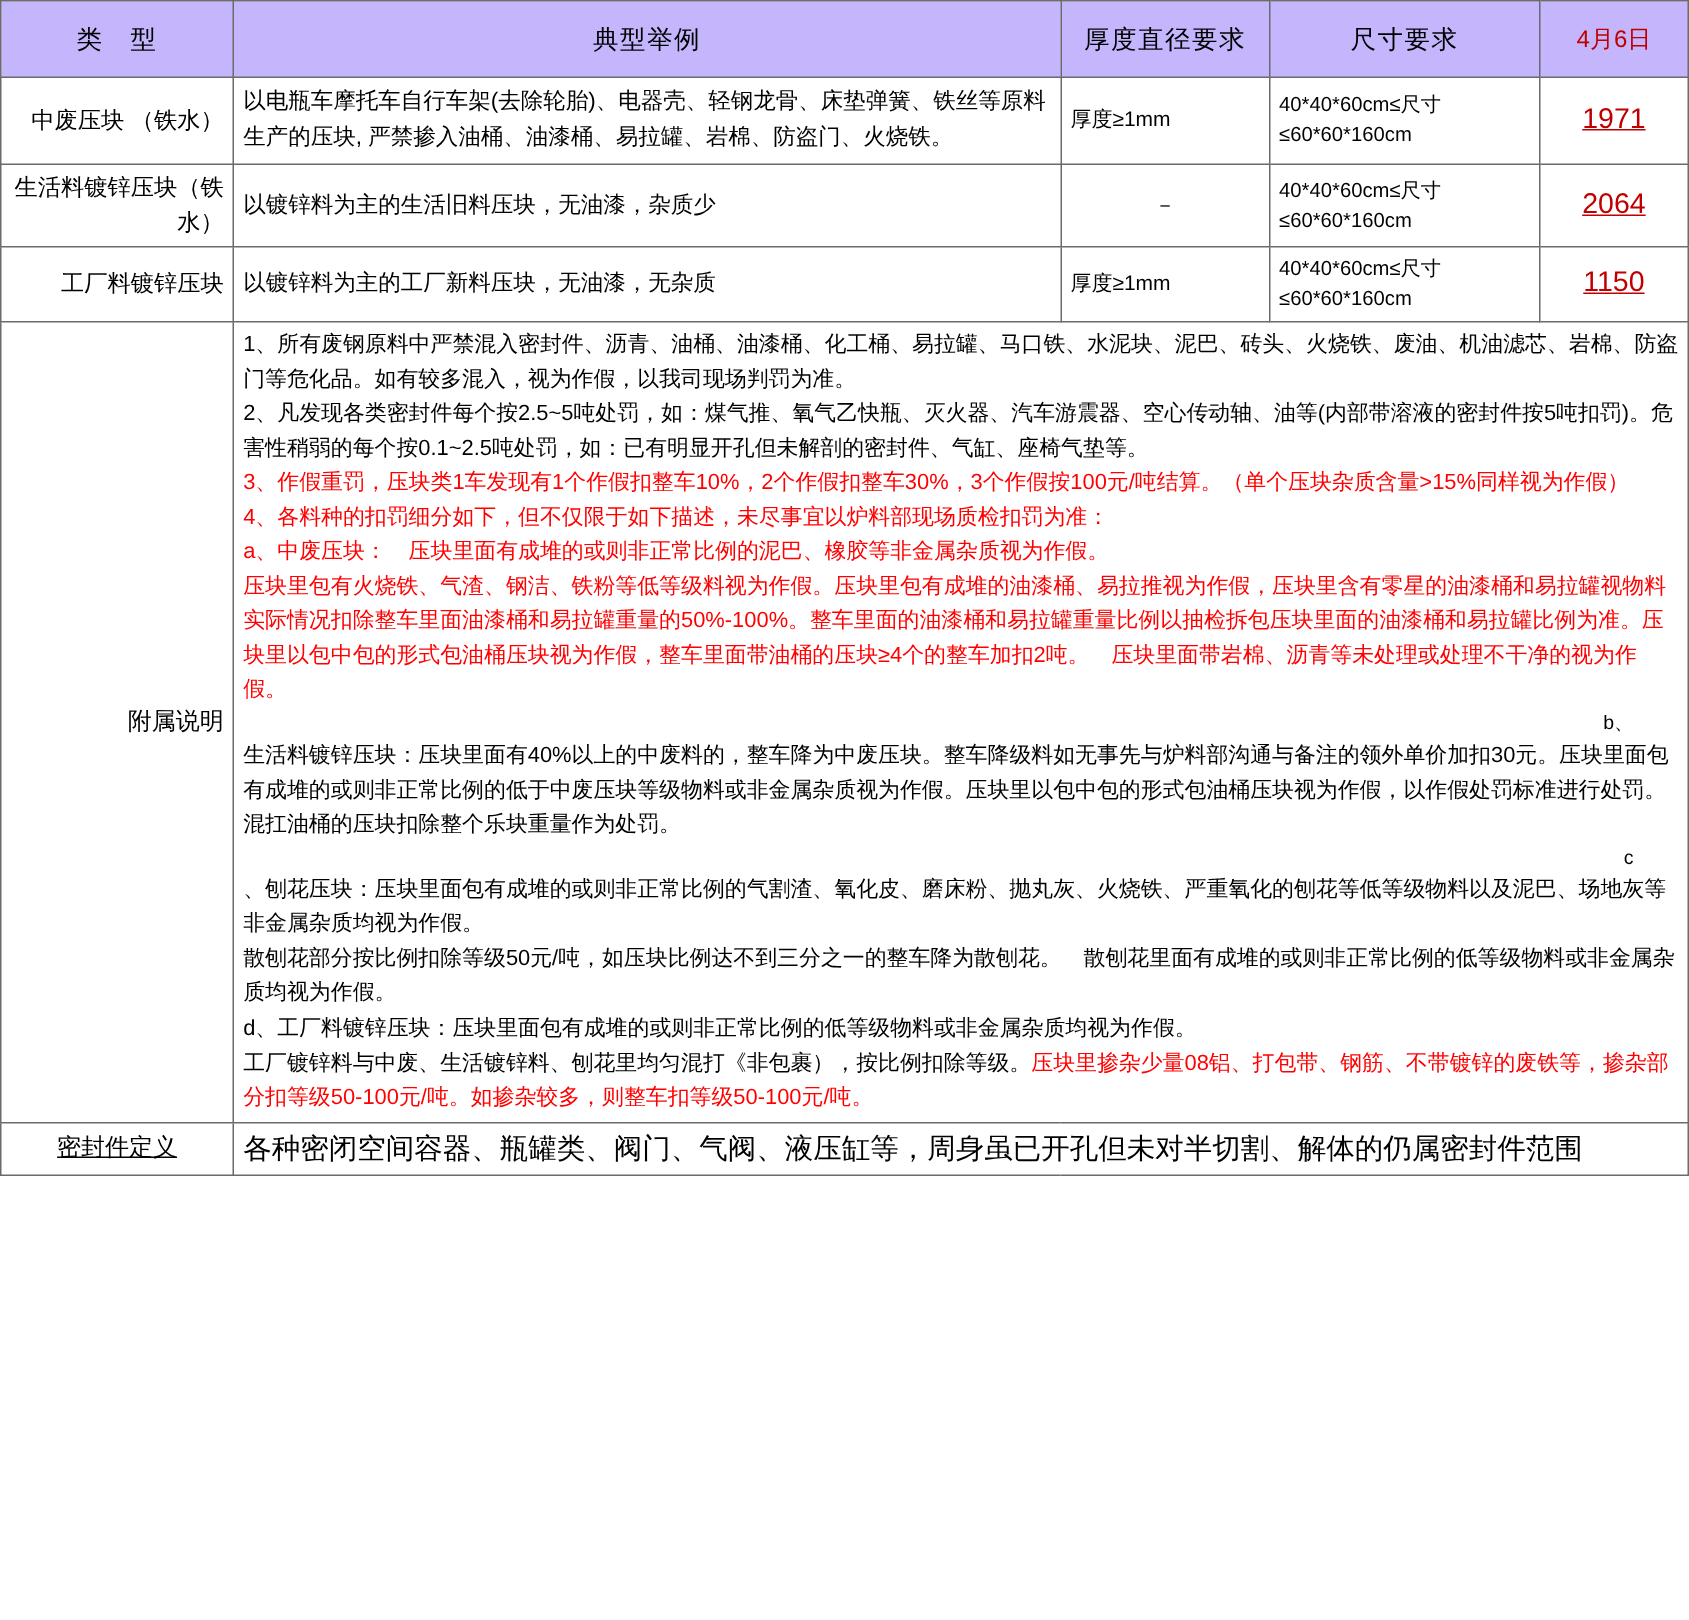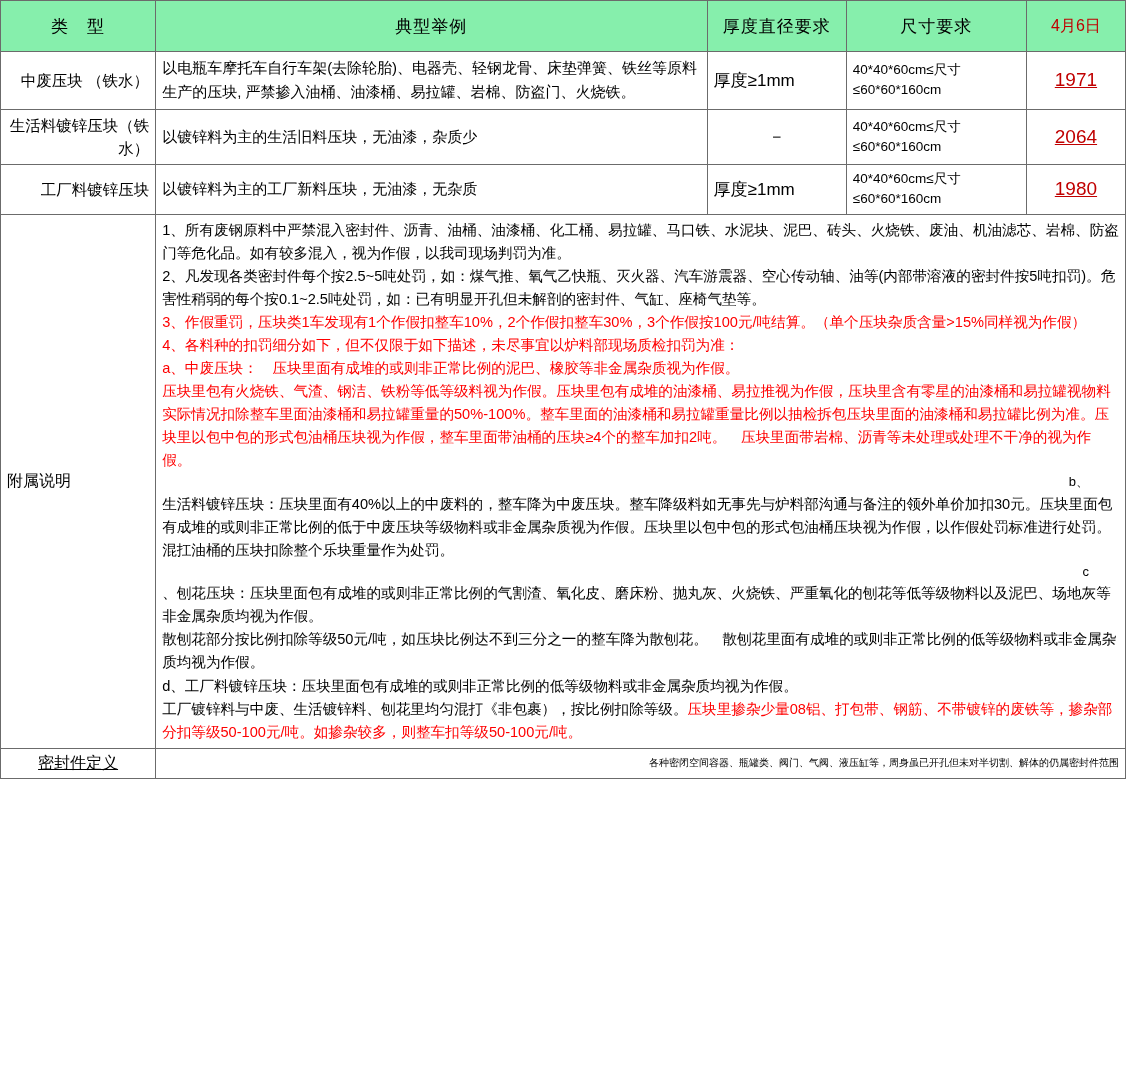--- a/index.html
+++ b/index.html
@@ -18,21 +18,21 @@
     table-layout: fixed;
   }
   table.sheet td, table.sheet th {
     border: 1px solid #6b6b6b;
     vertical-align: middle;
     padding: 4px 6px;
     font-weight: normal;
   }
   
   .hdr td {
-    background: #86efac;
+    background: #c4b5fd;
     text-align: center;
     font-weight: bold;
     font-size: 17px;
     height: 42px;
     letter-spacing: 1px;
   }
   .hdr td.date-hdr {
     color: #c00000;
     font-size: 16px;
     letter-spacing: 0;
@@ -50,21 +50,21 @@
     line-height: 1.5;
     padding: 6px 4px 6px 6px;
     text-align: right;
   }
   td.example-cell {
     font-size: 15px;
     line-height: 1.62;
     text-align: left;
   }
   td.thick-cell {
-    font-size: 17px;
+    font-size: 14px;
     text-align: left;
     padding-left: 6px;
   }
   td.thick-cell.center {
     text-align: center;
   }
   td.size-cell {
     font-size: 13.5px;
     line-height: 1.5;
     text-align: left;
@@ -73,21 +73,21 @@
   td.val-cell {
     color: #c00000;
     font-weight: bold;
     font-size: 19px;
     text-align: center;
     text-decoration: underline;
   }
   td.notes-label {
     font-size: 16px;
     font-weight: bold;
-    text-align: left;
+    text-align: right;
     vertical-align: middle;
   }
   td.notes-body {
     font-size: 14.6px;
     line-height: 1.58;
     text-align: left;
     padding: 6px 8px 6px 6px;
     vertical-align: top;
   }
   .notes-body p {
@@ -100,22 +100,22 @@
     padding-right: 30px;
     font-size: 13px;
   }
   td.def-label {
     font-size: 16px;
     font-weight: bold;
     text-align: center;
     text-decoration: underline;
   }
   td.def-body {
-    font-size: 10px;
-    text-align: right;
+    font-size: 19px;
+    text-align: left;
     padding-left: 8px;
   }
 </style>
 </head>
 <body>
 
 <table class="sheet">
   <colgroup>
     <col class="c-type">
     <col class="c-example">
@@ -147,21 +147,21 @@
       <td class="size-cell">40*40*60cm≤尺寸≤60*60*160cm</td>
       <td class="val-cell">2064</td>
     </tr>
 
 
     <tr>
       <td class="type-cell">工厂料镀锌压块</td>
       <td class="example-cell">以镀锌料为主的工厂新料压块，无油漆，无杂质</td>
       <td class="thick-cell">厚度≥1mm</td>
       <td class="size-cell">40*40*60cm≤尺寸≤60*60*160cm</td>
-      <td class="val-cell">1980</td>
+      <td class="val-cell">1150</td>
     </tr>
 
     <tr>
       <td class="notes-label">附属说明</td>
       <td class="notes-body" colspan="4">
         <p>1、所有废钢原料中严禁混入密封件、沥青、油桶、油漆桶、化工桶、易拉罐、马口铁、水泥块、泥巴、砖头、火烧铁、废油、机油滤芯、岩棉、防盗门等危化品。如有较多混入，视为作假，以我司现场判罚为准。</p>
         <p>2、凡发现各类密封件每个按2.5~5吨处罚，如：煤气推、氧气乙快瓶、灭火器、汽车游震器、空心传动轴、油等(内部带溶液的密封件按5吨扣罚)。危害性稍弱的每个按0.1~2.5吨处罚，如：已有明显开孔但未解剖的密封件、气缸、座椅气垫等。</p>
         <p class="red">3、作假重罚，压块类1车发现有1个作假扣整车10%，2个作假扣整车30%，3个作假按100元/吨结算。（单个压块杂质含量&gt;15%同样视为作假）</p>
         <p class="red">4、各料种的扣罚细分如下，但不仅限于如下描述，未尽事宜以炉料部现场质检扣罚为准：</p>
         <p class="red">a、中废压块：　压块里面有成堆的或则非正常比例的泥巴、橡胶等非金属杂质视为作假。</p>

